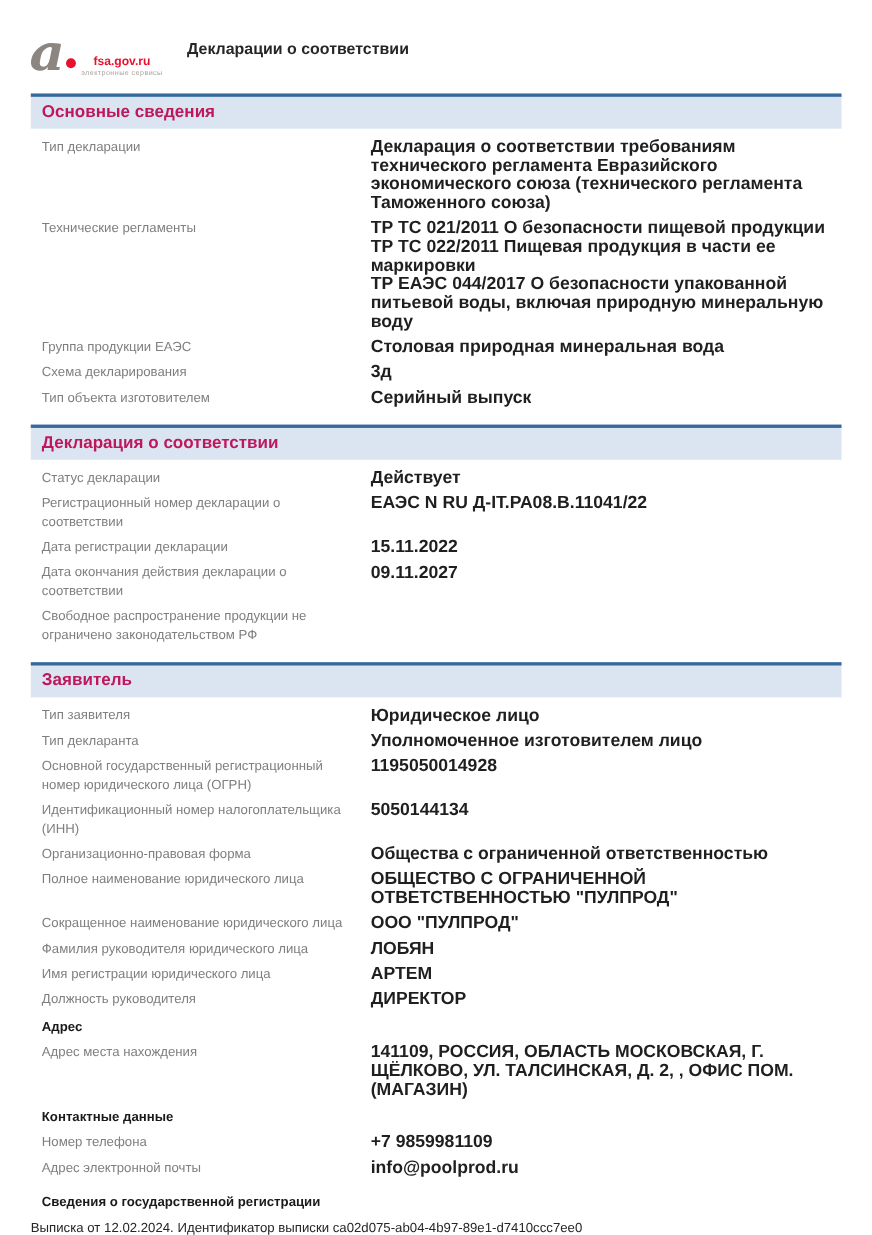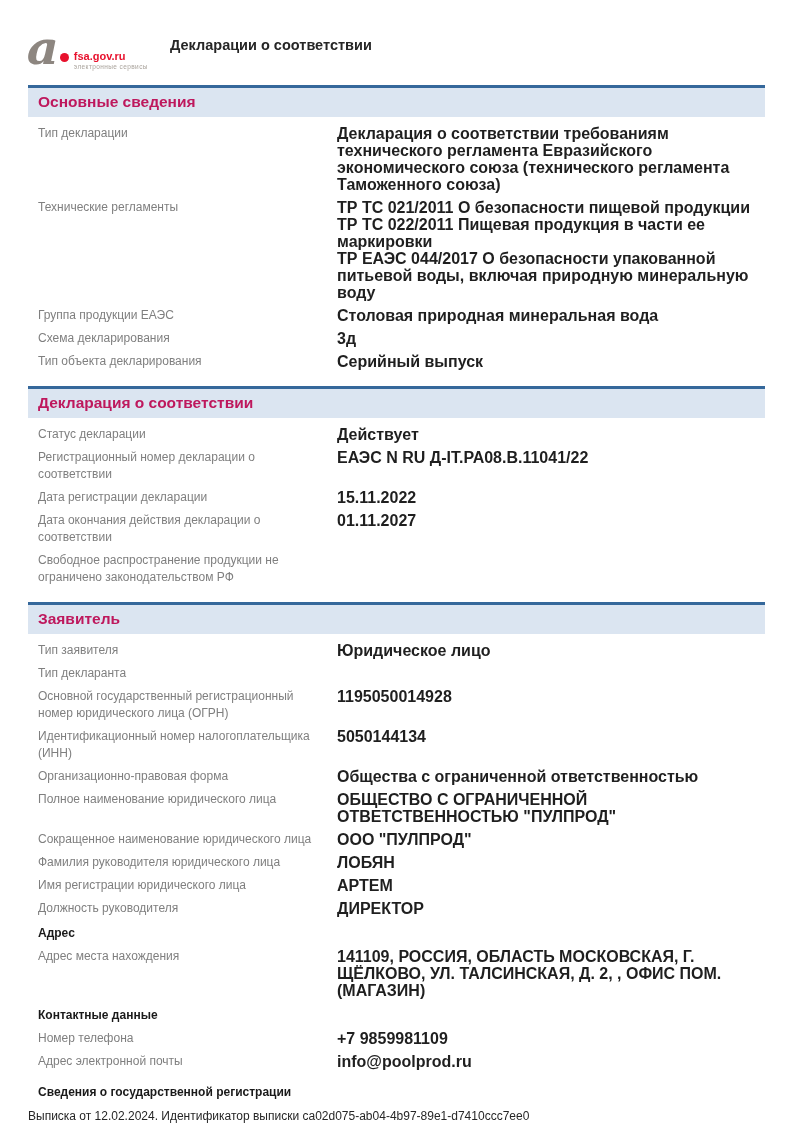--- a/index.html
+++ b/index.html
@@ -35,21 +35,21 @@
     transform:scaleX(1.08);
     letter-spacing:0;
   }
   .logo-right{display:flex;align-items:flex-end;margin-left:2px;margin-top:26px;}
   .logo-dot{
     width:9px;height:9px;border-radius:50%;
     background:var(--brand-red);
     flex:0 0 auto;
     margin-right:5px;margin-bottom:9px;
   }
-  .logo-text{line-height:1;}
+  .logo-text{line-height:1;text-align:center;}
   .logo-site{color:var(--brand-red);font-size:11px;font-weight:bold;}
   .logo-tagline{color:#a9a39c;font-size:6.5px;margin-top:2px;letter-spacing:.4px;}
   .page-title{
     font-size:14.5px;font-weight:bold;color:#262626;
     margin-left:14px;margin-top:12px;
   }
   
   .section{margin-top:8px;}
   .section:first-of-type{margin-top:0;}
   .section-header{
@@ -119,21 +119,21 @@
           </div>
           <div class="row">
             <div class="row-label">Группа продукции ЕАЭС</div>
             <div class="row-value">Столовая природная минеральная вода</div>
           </div>
           <div class="row">
             <div class="row-label">Схема декларирования</div>
             <div class="row-value">3д</div>
           </div>
           <div class="row">
-            <div class="row-label">Тип объекта декларирования</div>
+            <div class="row-label">Тип объекта изготовителем</div>
             <div class="row-value">Серийный выпуск</div>
           </div>
         </div>
       </section>
       <section class="section">
         <div class="section-header">Декларация о соответствии</div>
         <div class="section-body">
           <div class="row">
             <div class="row-label">Статус декларации</div>
             <div class="row-value">Действует</div>
@@ -141,36 +141,37 @@
           <div class="row">
             <div class="row-label">Регистрационный номер декларации о соответствии</div>
             <div class="row-value">ЕАЭС N RU Д-IT.РА08.В.11041/22</div>
           </div>
           <div class="row">
             <div class="row-label">Дата регистрации декларации</div>
             <div class="row-value">15.11.2022</div>
           </div>
           <div class="row">
             <div class="row-label">Дата окончания действия декларации о соответствии</div>
-            <div class="row-value">01.11.2027</div>
+            <div class="row-value">09.11.2027</div>
           </div>
           <div class="row">
             <div class="row-label">Свободное распространение продукции не ограничено законодательством РФ</div>
           </div>
         </div>
       </section>
       <section class="section">
         <div class="section-header">Заявитель</div>
         <div class="section-body">
           <div class="row">
             <div class="row-label">Тип заявителя</div>
             <div class="row-value">Юридическое лицо</div>
           </div>
           <div class="row">
             <div class="row-label">Тип декларанта</div>
+            <div class="row-value">Уполномоченное изготовителем лицо</div>
           </div>
           <div class="row">
             <div class="row-label">Основной государственный регистрационный номер юридического лица (ОГРН)</div>
             <div class="row-value">1195050014928</div>
           </div>
           <div class="row">
             <div class="row-label">Идентификационный номер налогоплательщика (ИНН)</div>
             <div class="row-value">5050144134</div>
           </div>
           <div class="row">

